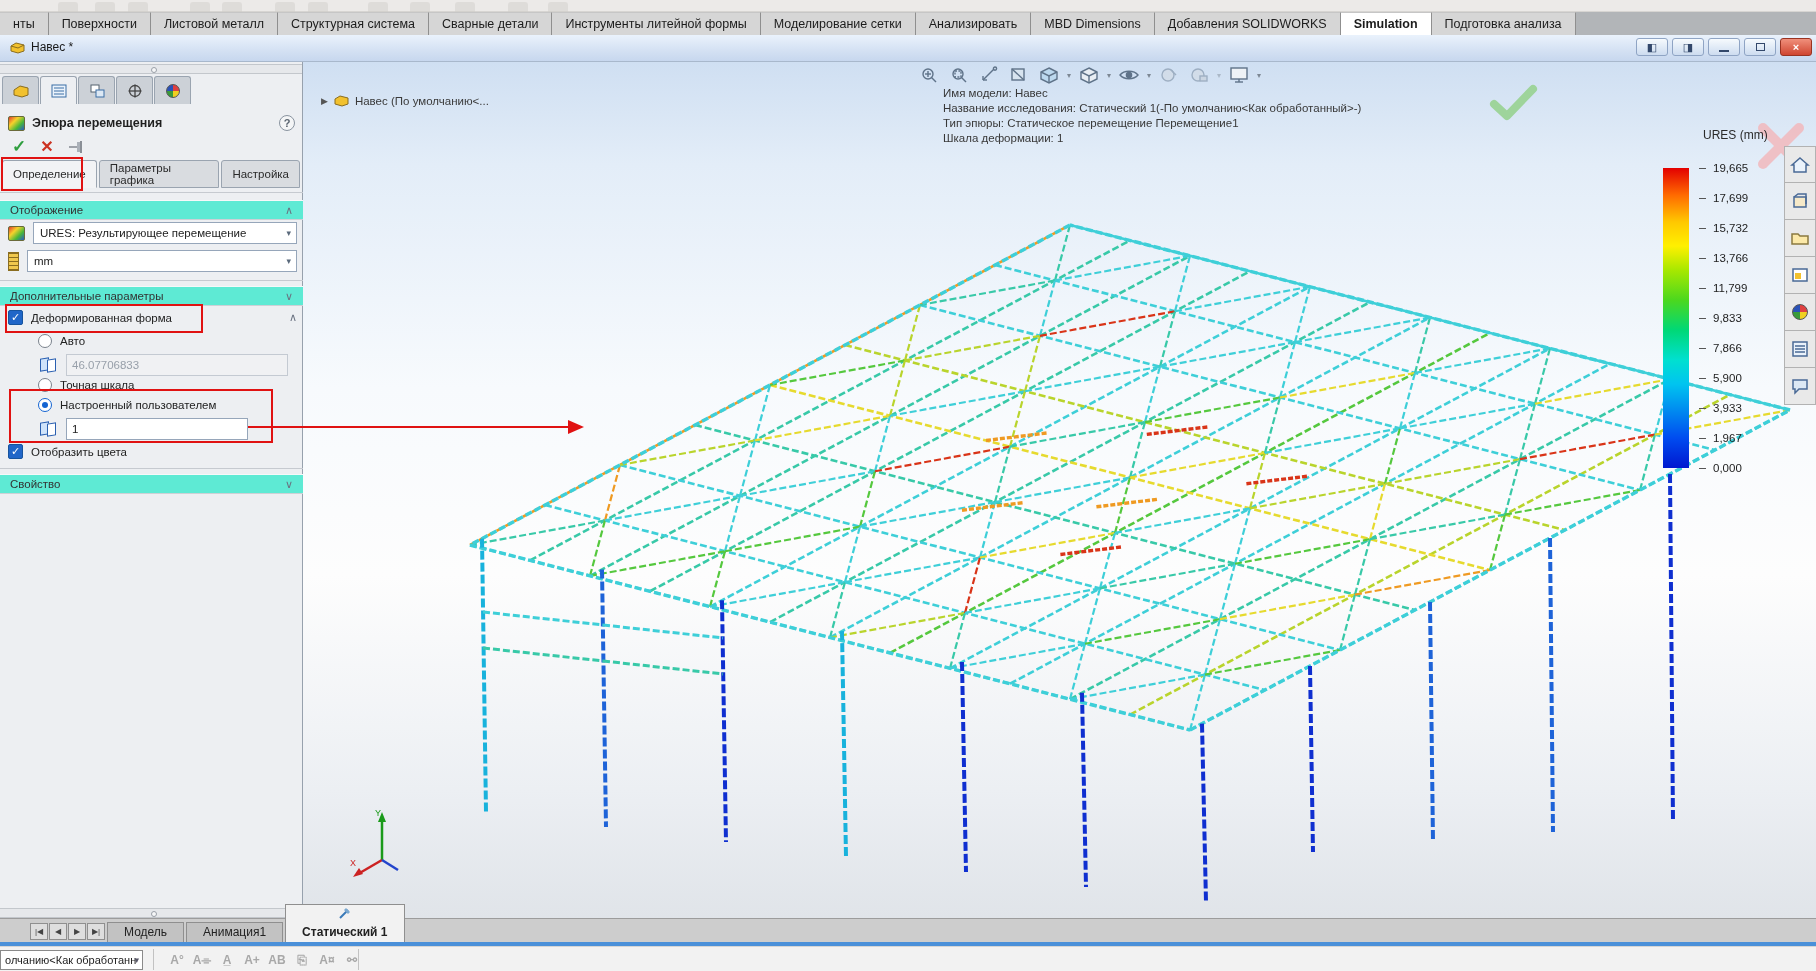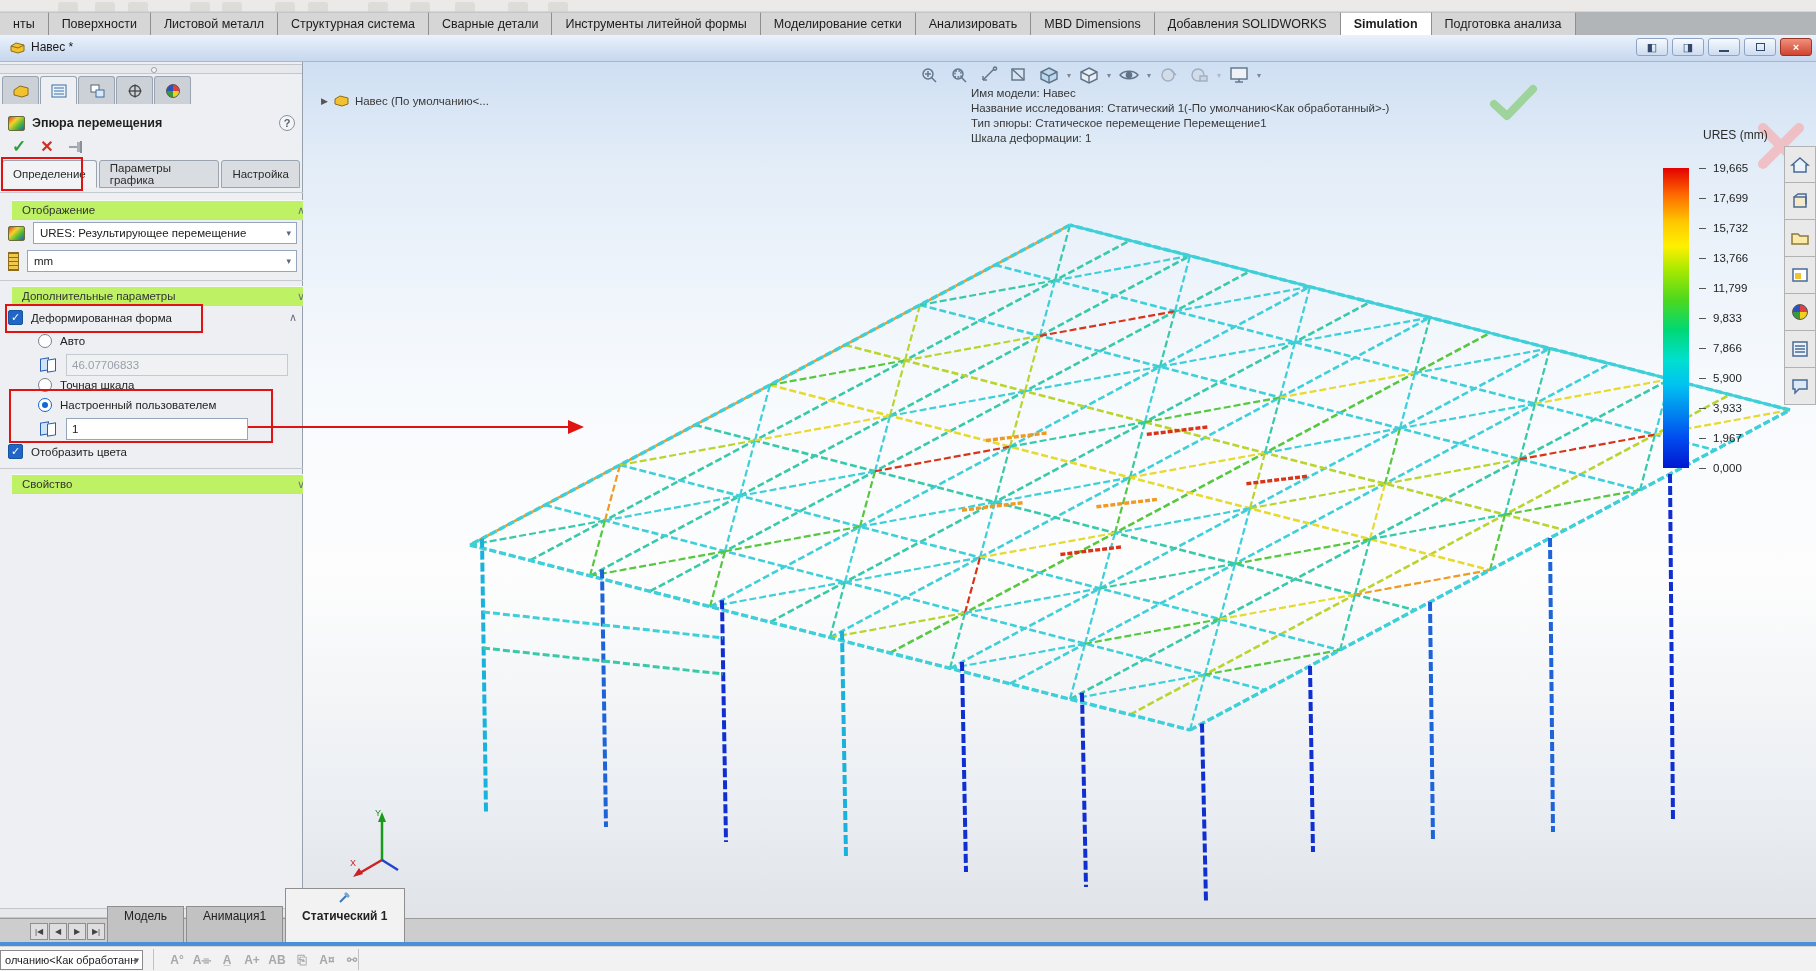--- a/index.html
+++ b/index.html
@@ -35,21 +35,21 @@
   .fmtab.sel { background:#edeff2; }
   #pmhead { position:absolute; left:8px; top:50px; width:287px; height:22px; display:flex; align-items:center; gap:7px; font-weight:bold; font-size:12.5px; color:#1f1f1f; }
   #pmhelp { margin-left:auto; width:16px; height:16px; border-radius:50%; border:1px solid #8a94a0; color:#5a6470; font-size:11px; display:flex; align-items:center; justify-content:center; background:#f4f5f6; }
   #pmacts { position:absolute; left:12px; top:74px; display:flex; gap:14px; align-items:center; }
   .okbtn { color:#2f9e3f; font-size:17px; font-weight:bold; cursor:default; }
   .cxbtn { color:#cc3322; font-size:16px; font-weight:bold; cursor:default; }
   #pmtabs { position:absolute; left:2px; top:98px; display:flex; height:28px; }
   .pmtab { padding:0 10px; display:flex; align-items:center; font-size:11.5px; background:#d9dce0; border:1px solid #9aa4b0; margin-right:2px; border-radius:3px 3px 0 0; color:#2a2a2a; cursor:default; }
   .pmtab.sel { background:#f2f3f5; border-bottom-color:#f2f3f5; }
   .hline { position:absolute; left:0; width:303px; height:0; border-top:1px solid #c6cad0; }
-  .sechdr { position:absolute; left:12px; width:303px; height:20px; display:flex; align-items:center; padding:0 10px; font-size:11.5px; color:#333; background:#bef264; border-top:1px solid #f7f8f9; border-bottom:1px solid #cdd1d6; }
+  .sechdr { position:absolute; left:0; width:303px; height:20px; display:flex; align-items:center; padding:0 10px; font-size:11.5px; color:#333; background:#5eead4; border-top:1px solid #f7f8f9; border-bottom:1px solid #cdd1d6; }
   .sechdr .chev { margin-left:auto; color:#6a7280; font-size:11px; }
   .pmrow { position:absolute; left:8px; display:flex; align-items:center; gap:8px; }
   .pmsel { height:22px; background:#fff; border:1px solid #96a6ba; display:flex; align-items:center; padding:0 6px; font-size:11.5px; color:#222; flex:1; position:relative; cursor:default; }
   .pmsel .car { position:absolute; right:5px; color:#5a6a7c; font-size:9px; }
   .pmfield { height:22px; border:1px solid #96a6ba; font-family:"Liberation Sans",sans-serif; font-size:11.5px; padding:0 5px; background:#fff; color:#222; }
   .pmfield:disabled { background:#f0f1f3; color:#98a0aa; border-color:#c4cad2; }
   .chk { width:15px; height:15px; background:#2066c8; border:1px solid #17549e; color:#fff; font-size:11px; line-height:13px; text-align:center; border-radius:2px; cursor:default; }
   .rad { width:14px; height:14px; border-radius:50%; border:1.5px solid #7a828c; background:#fff; position:relative; cursor:default; }
   .rad.on { border-color:#1464d2; }
   .rad.on::after { content:""; position:absolute; left:2.5px; top:2.5px; width:6px; height:6px; border-radius:50%; background:#1464d2; }
@@ -64,42 +64,42 @@
   
   #viewport { position:absolute; left:303px; top:62px; width:1513px; height:856px; background:linear-gradient(180deg,#cfdff2 0%,#e3edf8 12%,#f7fafd 38%,#fdfdfd 60%,#eceff3 85%,#e0e4e9 100%); overflow:hidden; }
   #truss-svg { position:absolute; left:0; top:0; }
   #hud { position:absolute; left:614px; top:3px; display:flex; align-items:center; gap:6px; }
   .hud { width:24px; height:20px; display:flex; align-items:center; justify-content:center; cursor:default; }
   .hud svg { stroke:#5f7389; fill:none; stroke-width:1.4; }
   .caret { color:#7d8894; font-size:8px; cursor:default; }
   .dim { opacity:.45; }
   #flyout { position:absolute; left:18px; top:32px; display:flex; align-items:center; gap:6px; color:#3a3a3a; font-size:11.5px; }
   #flyout .arr { color:#555; font-size:9px; }
-  #infoblock { position:absolute; left:640px; top:24px; line-height:15px; font-size:11.5px; color:#383838;margin-left:28px; }
+  #infoblock { position:absolute; left:640px; top:24px; line-height:15px; font-size:11.5px; color:#383838; }
   #legend-title { position:absolute; left:1400px; top:66px; font-size:12px; color:#2a2a2a; }
   #legend-bar { position:absolute; left:1360px; top:106px; width:26px; height:300px;
     background:linear-gradient(180deg,#e30000 0%,#ff6a00 9%,#ffc800 18%,#fff000 26%,#a8e800 34%,#4cd81e 44%,#00d876 54%,#00e0d0 64%,#00c4f0 72%,#0090f0 80%,#004cf0 90%,#0018d0 100%); }
   #legend-vals { position:absolute; left:1396px; top:99px; height:314px; display:flex; flex-direction:column; justify-content:space-between; }
   .lgv { font-size:11.5px; color:#222; height:14px; display:flex; align-items:center; }
   .lgv::before { content:""; display:inline-block; width:7px; height:1px; background:#555; margin-right:7px; }
   #confirm-check { position:absolute; left:1185px; top:22px; }
   #cancel-x { position:absolute; left:1452px; top:56px; }
   #triad { position:absolute; left:45px; top:740px; }
 
   
   #taskpane { position:absolute; left:1784px; top:146px; width:32px; }
   .tpbtn { width:32px; height:37px; background:#e9e9e9; border:1px solid #b2b2b2; border-top:none; display:flex; align-items:center; justify-content:center; cursor:default; }
   .tpbtn:first-child { border-top:1px solid #b2b2b2; }
   .tpbtn svg { stroke:#4a6a96; fill:none; stroke-width:1.5; }
 
   
   #bottomtabs { position:absolute; left:0; top:918px; width:1816px; height:24px; background:#cdcdcd; border-top:1px solid #9c9c9c; display:flex; align-items:flex-end; }
   #navbtns { margin-left:30px; display:flex; gap:1px; margin-bottom:2px; }
   .nbtn { width:18px; height:17px; background:#dedede; border:1px solid #8f8f8f; font-size:8px; color:#444; display:flex; align-items:center; justify-content:center; cursor:default; }
-  .btab { padding:2px 16px 19px 16px; font-size:12px; background:#c2c2c2; border:1px solid #8f8f8f; border-bottom:none; margin-left:2px; display:flex; align-items:center; gap:5px; color:#222; cursor:default; }
+  .btab { padding:2px 16px 3px 16px; font-size:12px; background:#c2c2c2; border:1px solid #8f8f8f; border-bottom:none; margin-left:2px; display:flex; align-items:center; gap:5px; color:#222; cursor:default; }
   .btab.active { background:#f2f2f2; font-weight:bold;flex-direction:column; }
   #accentline { position:absolute; left:0; top:942px; width:1816px; height:4px; background:#4a90d9; }
 
   
   #statusbar { position:absolute; left:0; top:946px; width:1816px; height:25px; background:#f2f2f2; border-top:1px solid #d5d5d5; }
   #cfgcombo { position:absolute; left:0px; top:3px; width:143px; height:20px; background:#fff; border:1px solid #8a8a8a; display:flex; align-items:center; font-size:11px; color:#222; padding:0 16px 0 4px; white-space:nowrap; overflow:hidden; cursor:default; }
   #cfgcombo .car { position:absolute; right:3px; color:#556; font-size:9px; }
   .vsep { position:absolute; top:2px; width:1px; height:21px; background:#c2c2c2; }
   #stools { position:absolute; left:166px; top:3px; display:flex; gap:3px; }
   .stool { width:22px; height:20px; display:flex; align-items:center; justify-content:center; color:#a8a8a8; font-size:12px; font-weight:bold; border:1px solid transparent; cursor:default; }

